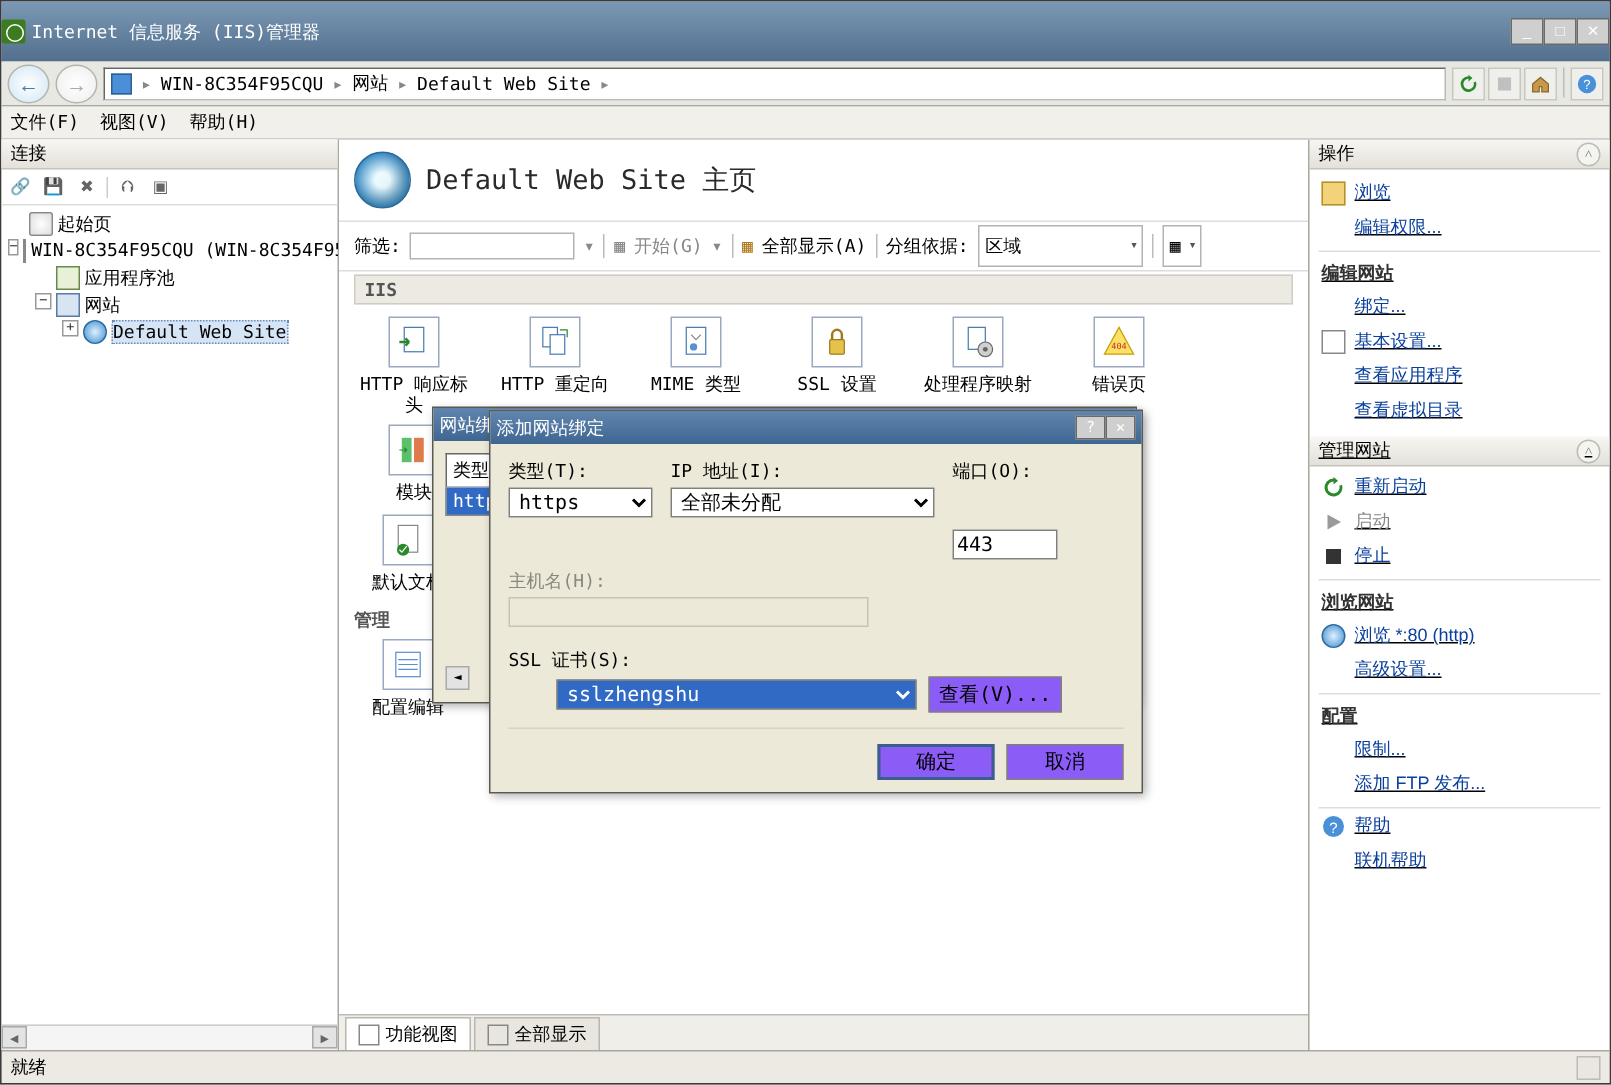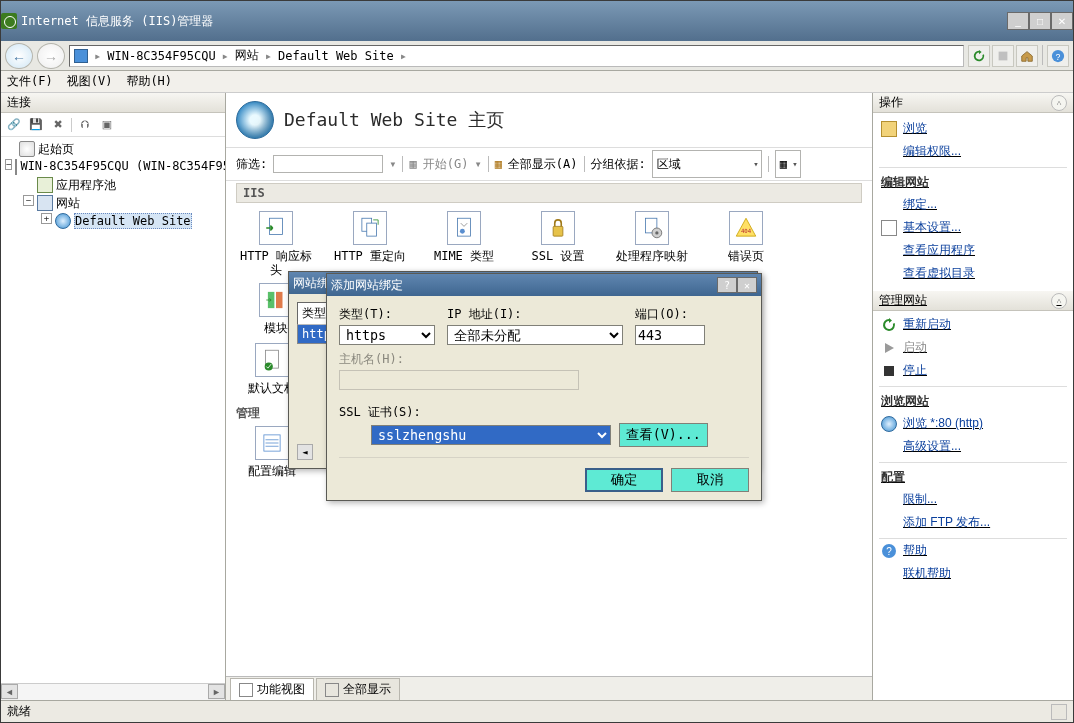--- a/index.html
+++ b/index.html
@@ -95,21 +95,21 @@
   .dlg.front .row{display:flex;gap:12px;margin-bottom:6px;}
   .dlg.front .field{display:flex;flex-direction:column;}
   .dlg.front .field label{margin-bottom:2px;}
   .dlg.front select,.dlg.front input[type=text]{height:20px;border:1px solid #808078;background:#fff;padding:0 2px;font-family:inherit;}
   .dlg.front .disabled label{color:#8a887e;}
   .dlg.front .disabled input{background:#ece9d8;border:1px solid #c5c2b6;color:#999;}
   .dlg.front .sslrow{display:flex;gap:8px;align-items:center;margin-left:32px;}
   .dlg.front .sslrow select{flex:0 0 240px; background:#316ac5; color:#fff;}
   .dlg.front .sslrow select option{background:#fff;color:#000;}
   .dlg.front .btnrow{display:flex;justify-content:flex-end;gap:8px;padding-top:10px;border-top:1px solid #d6d3c6;margin-top:10px;}
-  .stdbtn{min-width:78px;height:24px;border:1px solid #808078;background:#5eead4;cursor:default;font-family:inherit;}
+  .stdbtn{min-width:78px;height:24px;border:1px solid #808078;background:#8b5cf6;cursor:default;font-family:inherit;}
   .stdbtn.def{border:2px solid #3a5f8a;}
 
   
   .hscroll{height:17px;background:#efefef;border-top:1px solid #ccc;display:flex;}
   .hscroll .sbtn{width:17px;height:15px;border:1px solid #aaa;background:#e3e3e3;display:flex;align-items:center;justify-content:center;font-size:9px;color:#666;}
   .hscroll .track{flex:1;background:#f5f5f5;}
 
   
   svg{display:block;}
 </style>
@@ -393,21 +393,21 @@
         <div class="body">
           <div class="row">
             <div class="field" style="width:96px;">
               <label>类型(T):</label>
               <select><option>https</option></select>
             </div>
             <div class="field" style="width:176px;">
               <label>IP 地址(I):</label>
               <select><option>全部未分配</option></select>
             </div>
-            <div class="field" style="width:70px;">
+            <div class="field" style="width:70px;gap:28px;">
               <label>端口(O):</label>
               <input type="text" value="443" style="">
             </div>
           </div>
           <div class="row">
             <div class="field disabled" style="width:240px;">
               <label>主机名(H):</label>
               <input type="text" disabled="" value="" style="">
             </div>
           </div>

